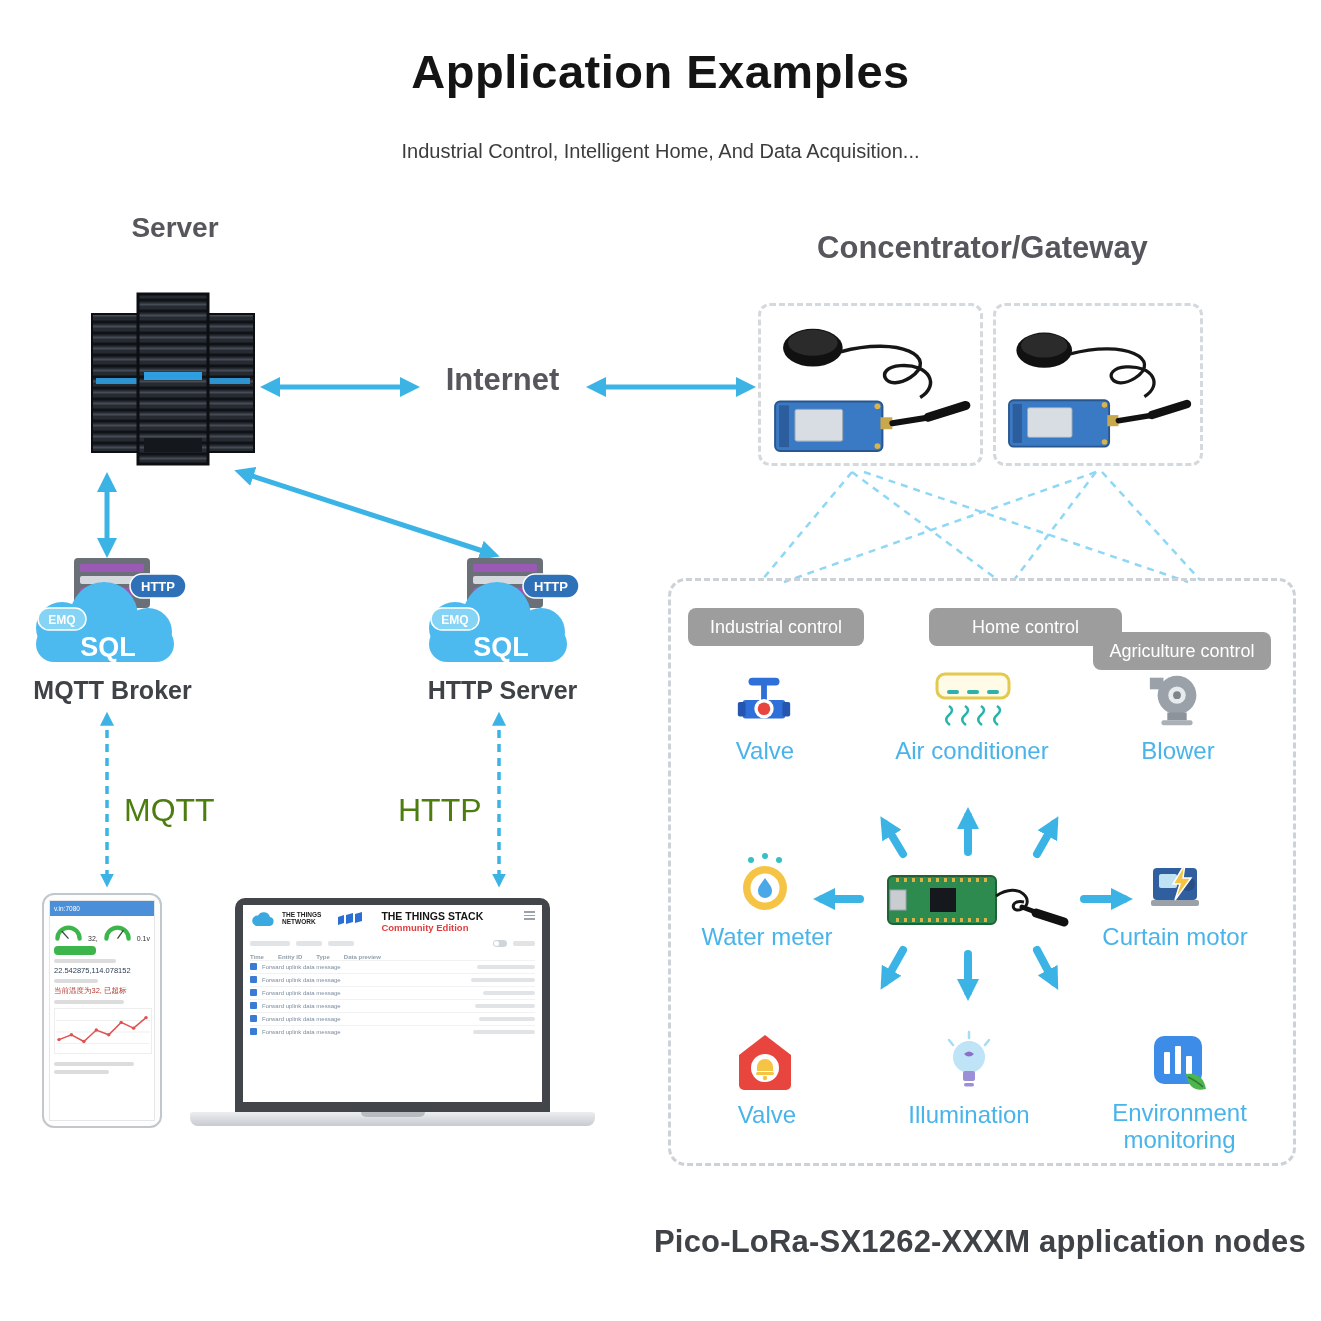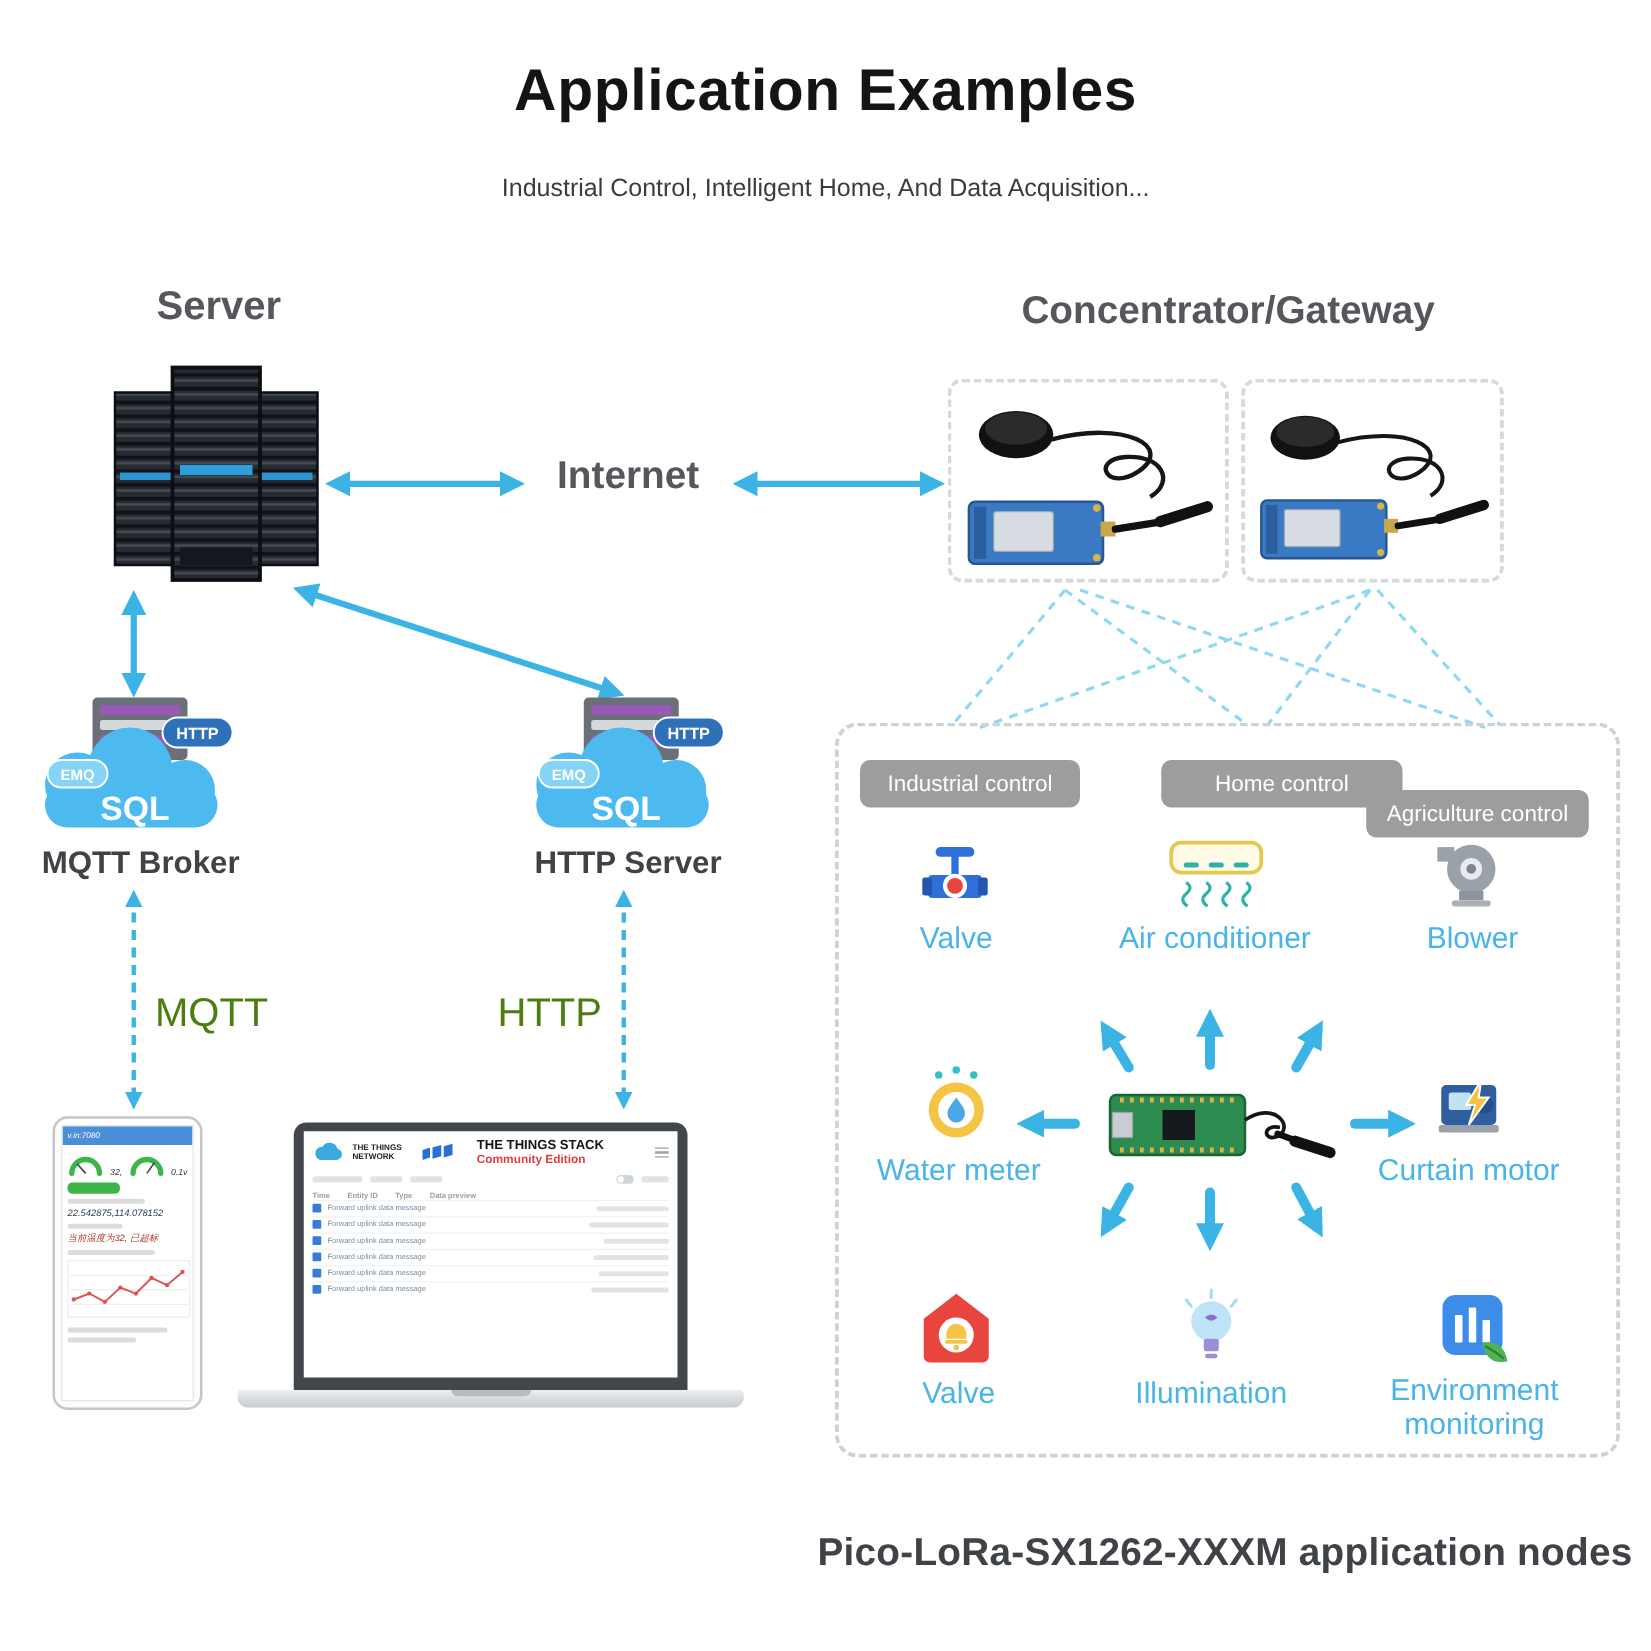--- a/index.html
+++ b/index.html
@@ -31,21 +31,21 @@
   .ph-num { font-size:7px; color:#333; }
   .ph-badge { width:42px; height:9px; background:#3cb54a; border-radius:4px; margin:4px 4px 0; }
   .ph-bar { height:4px; background:#dcdcdc; border-radius:2px; margin:4px 4px 0; }
   .ph-text { font-size:7.5px; color:#2c3e50; padding:3px 4px 0; white-space:nowrap; }
   .ph-alert { color:#b03a2e; }
   .ph-chart { margin:4px; border:1px solid #eee; }
 
   
   .laptop-screen { position:absolute; left:45px; top:0; width:315px; height:214px; background:#42464b; border-radius:10px 10px 0 0; padding:7px 8px 10px; }
   .screen-inner { width:100%; height:100%; background:#fff; overflow:hidden; padding:6px 7px; }
-  .scr-head { display:flex; align-items:center; gap:6px; }
+  .scr-head { display:flex; gap:6px; }
   .ttn-text { font-size:6.5px; font-weight:bold; color:#222; line-height:1.15; }
   .tts { margin-left:12px; line-height:1.1; }
   .tts-title { font-size:10.5px; font-weight:bold; color:#151515; }
   .tts-sub { font-size:9.5px; font-weight:bold; color:#e03c3c; }
   .menu-ic { margin-left:auto; display:flex; flex-direction:column; gap:2px; }
   .menu-ic i { display:block; width:11px; height:1.5px; background:#9aa1a8; }
   .bar { background:#e1e4e7; border-radius:2px; height:5px; display:inline-block; }
   .tt-toolbar { display:flex; gap:6px; margin-top:7px; align-items:center; }
   .tt-toggle { width:14px; height:7px; background:#cfd6db; border-radius:4px; position:relative; }
   .tt-toggle i { position:absolute; left:1px; top:1px; width:5px; height:5px; background:#fff; border-radius:50%; display:block; }
@@ -98,21 +98,21 @@
       <line x1="860" y1="899" x2="822" y2="899" marker-end="url(#aeb)"></line>
       <line x1="1084" y1="899" x2="1124" y2="899" marker-end="url(#aeb)"></line>
       <line x1="903" y1="950" x2="885" y2="982" marker-end="url(#aeb)"></line>
       <line x1="968" y1="954" x2="968" y2="992" marker-end="url(#aeb)"></line>
       <line x1="1037" y1="950" x2="1054" y2="982" marker-end="url(#aeb)"></line>
     </g>
   </svg>
 
   <div class="abs subtitle layer">Industrial Control, Intelligent Home, And Data Acquisition...</div>
   <div class="abs title layer">Application Examples</div>
-  <div class="abs heading layer" style="left:90px;top:226px;width:170px;font-size:32px;">Server</div>
+  <div class="abs heading layer" style="left:90px;top:212px;width:170px;font-size:28px;">Server</div>
   <div class="abs heading layer" style="left:420px;top:362px;width:165px;font-size:31px;">Internet</div>
   <div class="abs heading layer" style="left:760px;top:230px;width:445px;font-size:31px;">Concentrator/Gateway</div>
 
   <svg class="abs layer" style="left:88px;top:286px;" width="170" height="185" viewBox="0 0 170 185">
     <defs>
       <pattern id="rack" width="10" height="11" patternUnits="userSpaceOnUse">
         <rect width="10" height="11" fill="#262a31"></rect>
         <rect y="1.5" width="10" height="3" fill="#0f1217"></rect>
         <rect y="6.5" width="10" height="2" fill="#454c56"></rect>
       </pattern>
@@ -217,21 +217,21 @@
       <rect x="26" y="52" width="48" height="22" rx="11" fill="#85d4f5" stroke="#fff" stroke-width="1.5"></rect>
       <text x="50" y="68" text-anchor="middle" font-size="12" font-weight="bold" fill="#fff">EMQ</text>
     </g>
     <text x="96" y="100" text-anchor="middle" font-size="27" font-weight="bold" fill="#fff">SQL</text>
   </svg>
   <div class="abs layer cloud-label" style="left:390px;top:676px;width:225px;">HTTP Server</div>
 
   <div class="abs layer proto" style="left:124px;top:792px;">MQTT</div>
   <div class="abs layer proto" style="left:398px;top:792px;">HTTP</div>
 
-  <div class="abs layer phone" style="left:42px;top:893px;width:120px;height:235px;font-style:italic;">
+  <div class="abs layer phone" style="left:42px;top:893px;width:120px;height:235px;">
     <div class="phone-screen">
       <div class="phone-top"><span>v.in:7080</span></div>
       <div class="ph-row">
         <svg width="34" height="22" viewBox="0 0 34 22">
           <path d="M4 20 A13 13 0 0 1 30 20" fill="none" stroke="#3cb54a" stroke-width="5" stroke-linecap="round"></path>
           <line x1="17" y1="20" x2="9" y2="11" stroke="#444" stroke-width="1.5"></line>
         </svg>
         <span class="ph-num">32,</span>
         <svg width="34" height="22" viewBox="0 0 34 22">
           <path d="M4 20 A13 13 0 0 1 30 20" fill="none" stroke="#3cb54a" stroke-width="5" stroke-linecap="round"></path>

